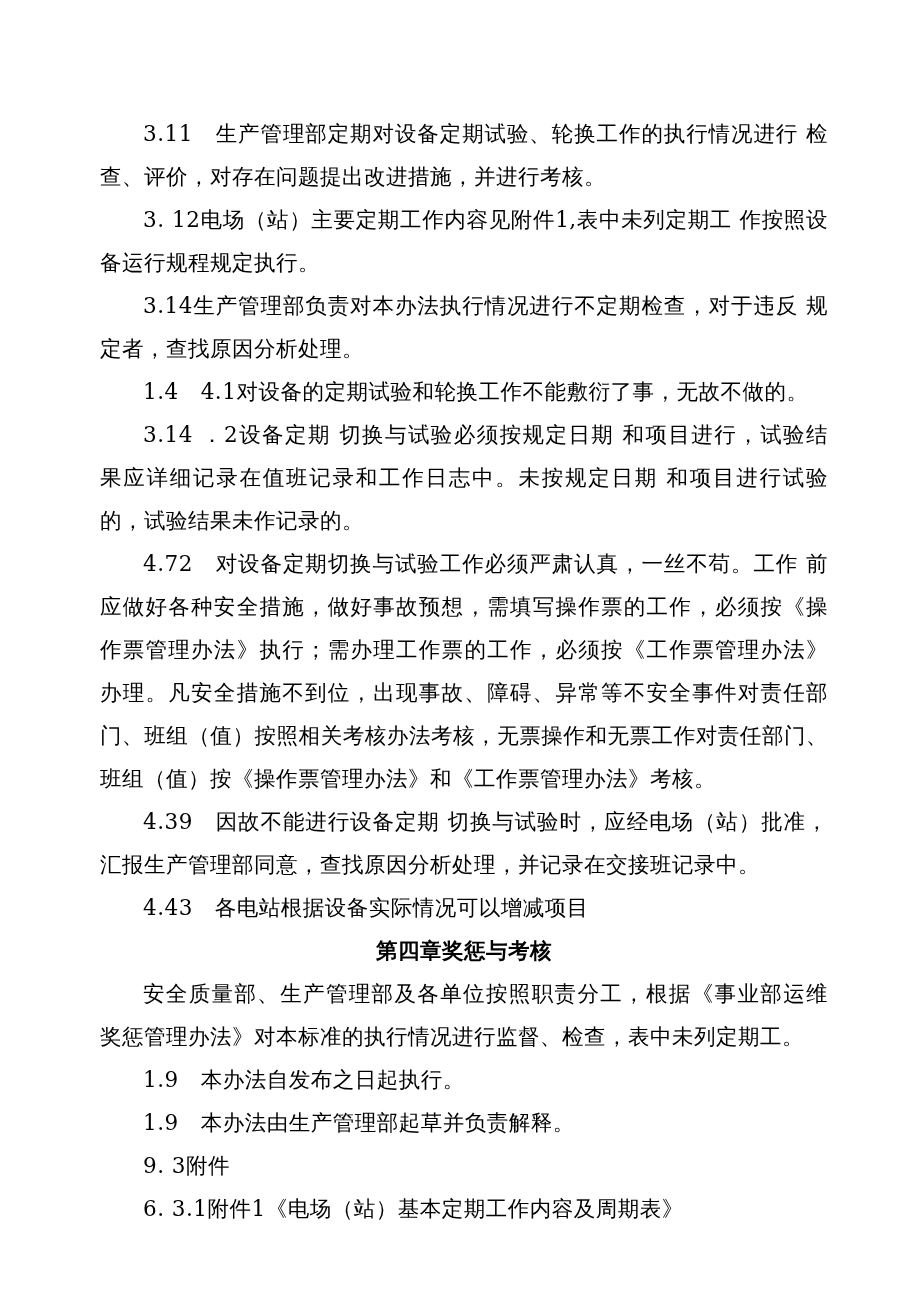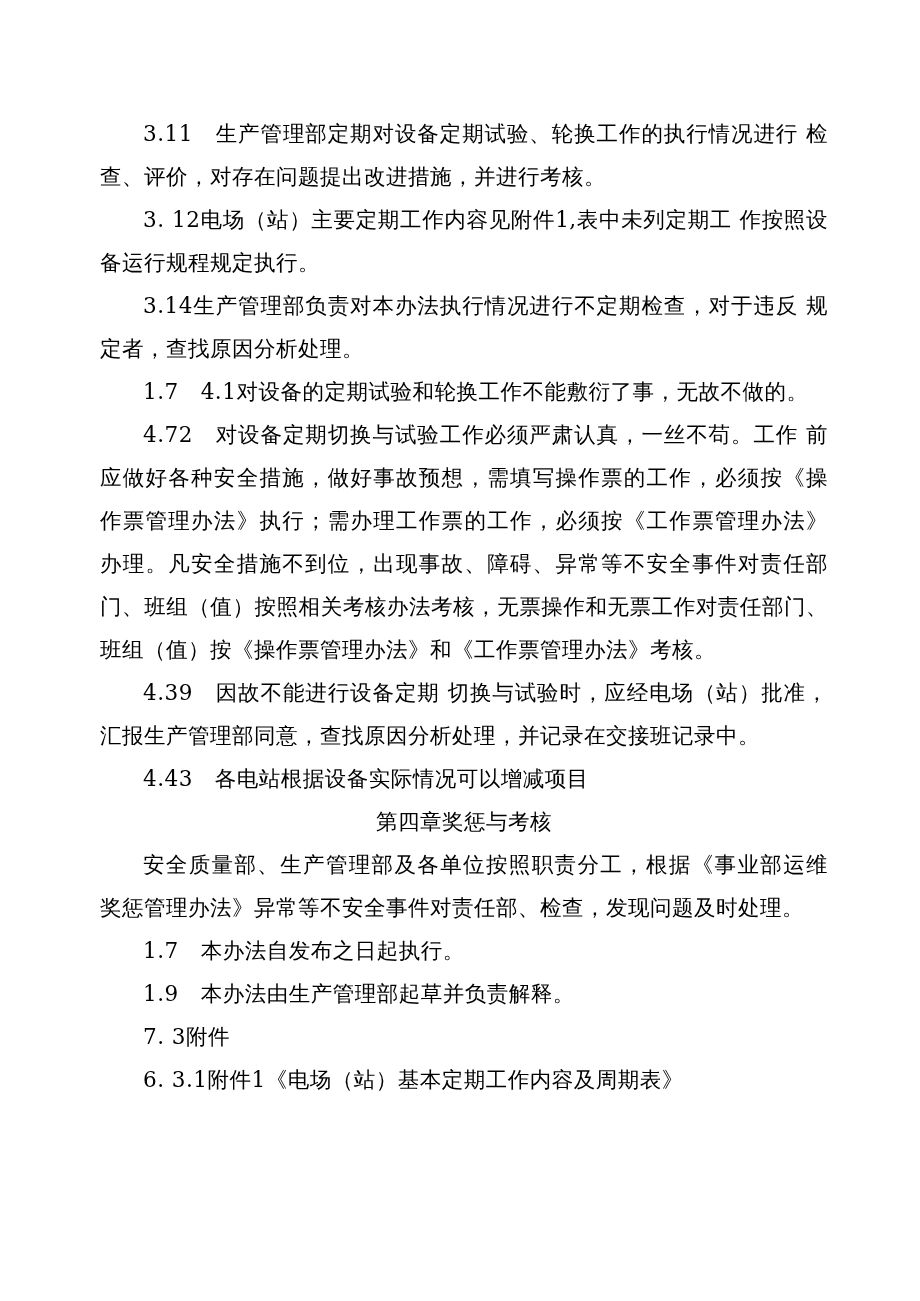--- a/index.html
+++ b/index.html
@@ -24,33 +24,34 @@
     line-height: 43px;
     text-align: justify;
     letter-spacing: 0.5px;
   }
   .page p.body {
     text-indent: 2em;
   }
   .page p.heading {
     text-align: center;
     text-indent: 0;
-    font-weight: normal;
+    font-weight: bold;
   }
 </style>
 </head>
 <body>
 
 <div class="page">
   <p class="body">3.11　生产管理部定期对设备定期试验、轮换工作的执行情况进行 检查、评价，对存在问题提出改进措施，并进行考核。</p>
   <p class="body">3. 12电场（站）主要定期工作内容见附件1,表中未列定期工 作按照设备运行规程规定执行。</p>
   <p class="body">3.14生产管理部负责对本办法执行情况进行不定期检查，对于违反 规定者，查找原因分析处理。</p>
-  <p class="body">1.7　4.1对设备的定期试验和轮换工作不能敷衍了事，无故不做的。</p>
+  <p class="body">1.4　4.1对设备的定期试验和轮换工作不能敷衍了事，无故不做的。</p>
+  <p class="body">3.14 ．2设备定期 切换与试验必须按规定日期 和项目进行，试验结 果应详细记录在值班记录和工作日志中。未按规定日期 和项目进行试验 的，试验结果未作记录的。</p>
   <p class="body">4.72　对设备定期切换与试验工作必须严肃认真，一丝不苟。工作 前应做好各种安全措施，做好事故预想，需填写操作票的工作，必须按《操 作票管理办法》执行；需办理工作票的工作，必须按《工作票管理办法》 办理。凡安全措施不到位，出现事故、障碍、异常等不安全事件对责任部 门、班组（值）按照相关考核办法考核，无票操作和无票工作对责任部门、 班组（值）按《操作票管理办法》和《工作票管理办法》考核。</p>
   <p class="body">4.39　因故不能进行设备定期 切换与试验时，应经电场（站）批准， 汇报生产管理部同意，查找原因分析处理，并记录在交接班记录中。</p>
   <p class="body">4.43　各电站根据设备实际情况可以增减项目</p>
   <p class="heading">第四章奖惩与考核</p>
-  <p class="body">安全质量部、生产管理部及各单位按照职责分工，根据《事业部运维 奖惩管理办法》异常等不安全事件对责任部、检查，发现问题及时处理。</p>
-  <p class="body">1.7　本办法自发布之日起执行。</p>
+  <p class="body">安全质量部、生产管理部及各单位按照职责分工，根据《事业部运维 奖惩管理办法》对本标准的执行情况进行监督、检查，表中未列定期工。</p>
+  <p class="body">1.9　本办法自发布之日起执行。</p>
   <p class="body">1.9　本办法由生产管理部起草并负责解释。</p>
-  <p class="body">7. 3附件</p>
+  <p class="body">9. 3附件</p>
   <p class="body">6. 3.1附件1《电场（站）基本定期工作内容及周期表》</p>
 </div>
 
 </body></html>

